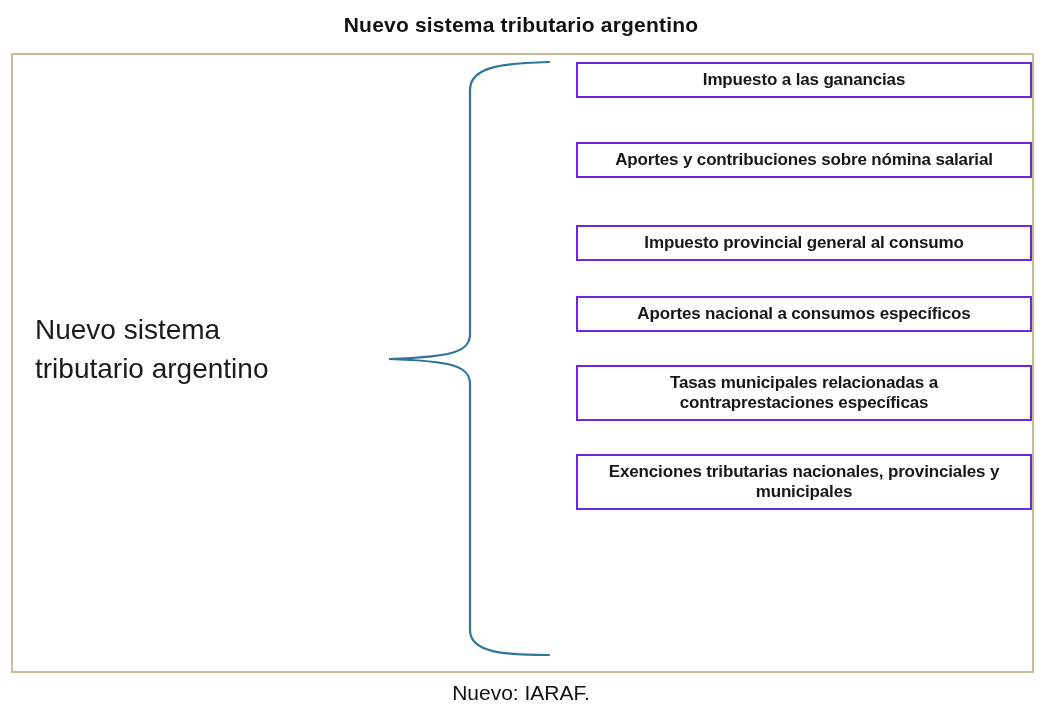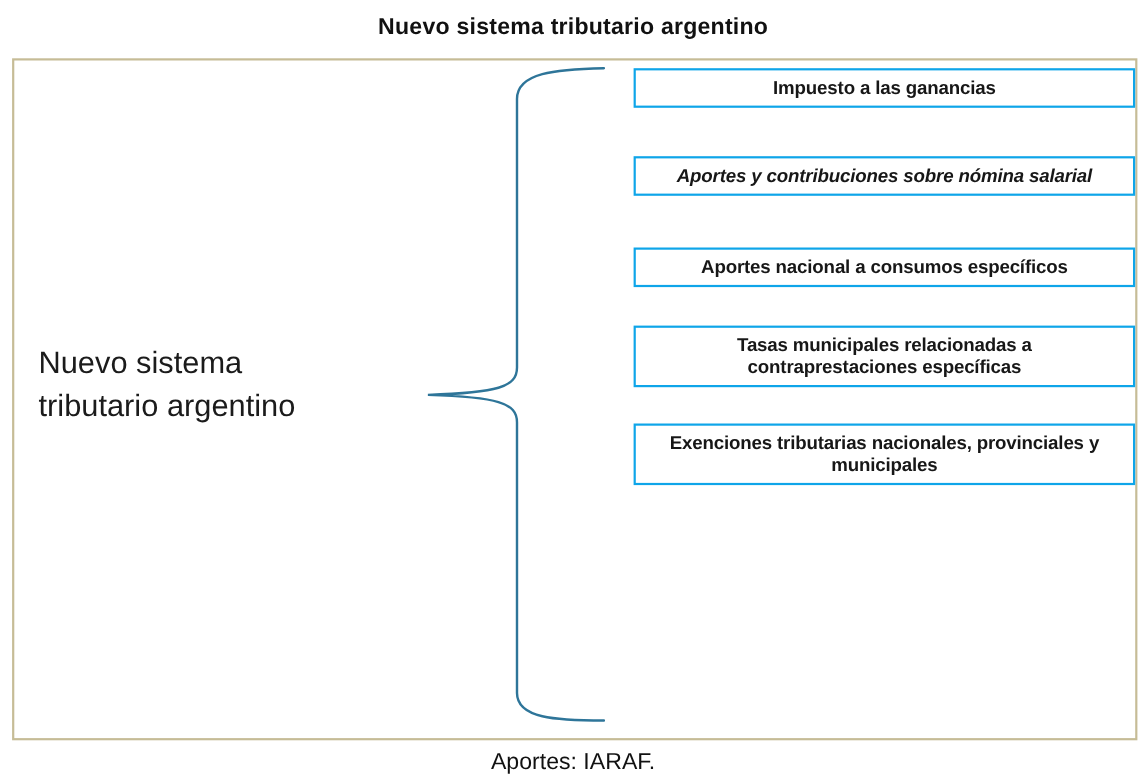--- a/index.html
+++ b/index.html
@@ -54,35 +54,35 @@
   .branches {
     position: absolute;
     left: 576px;
     top: 62px;
     width: 456px;
   }
   .branch-box {
     box-sizing: border-box;
     width: 100%;
     min-height: 36px;
-    border: 2px solid #0ea5e9;
+    border: 2px solid #6d28d9;
     background: #ffffff;
     display: flex;
     align-items: center;
     justify-content: center;
     text-align: center;
     font-weight: 700;
     font-size: 17px;
     line-height: 20px;
     letter-spacing: -0.15px;
     padding: 1px 16px;
     color: #171717;
   }
   .branch-box.tall { min-height: 56px; }
-  .branch-box:nth-child(2) { margin-top: 44px; font-style: italic; }
+  .branch-box:nth-child(2) { margin-top: 44px; }
   .branch-box:nth-child(3) { margin-top: 47px; }
   .branch-box:nth-child(4) { margin-top: 35px; }
   .branch-box:nth-child(5) { margin-top: 33px; }
   .branch-box:nth-child(6) { margin-top: 33px; }
   .branch-box:nth-child(7) { margin-top: 11px; }
   .branch-box:nth-child(8) { margin-top: 14px; }
   .source {
     position: absolute;
     top: 681px;
     left: 0;
@@ -108,18 +108,19 @@
            L 470 334
            C 470 352 452 357 389 359
            C 452 361 470 366 470 384
            L 470 630
            C 470 653 505 655 549 655" fill="none" stroke="#2e7599" stroke-width="2.2" stroke-linecap="round"></path>
 </svg>
 
 <div class="branches">
   <div class="branch-box">Impuesto a las ganancias</div>
   <div class="branch-box">Aportes y contribuciones sobre nómina salarial</div>
+  <div class="branch-box">Impuesto provincial general al consumo</div>
   <div class="branch-box">Aportes nacional a consumos específicos</div>
   <div class="branch-box tall">Tasas municipales relacionadas a contraprestaciones específicas</div>
   <div class="branch-box tall">Exenciones tributarias nacionales, provinciales y municipales</div>
 </div>
 
-<div class="source">Aportes: IARAF.</div>
+<div class="source">Nuevo: IARAF.</div>
 
 </body></html>

